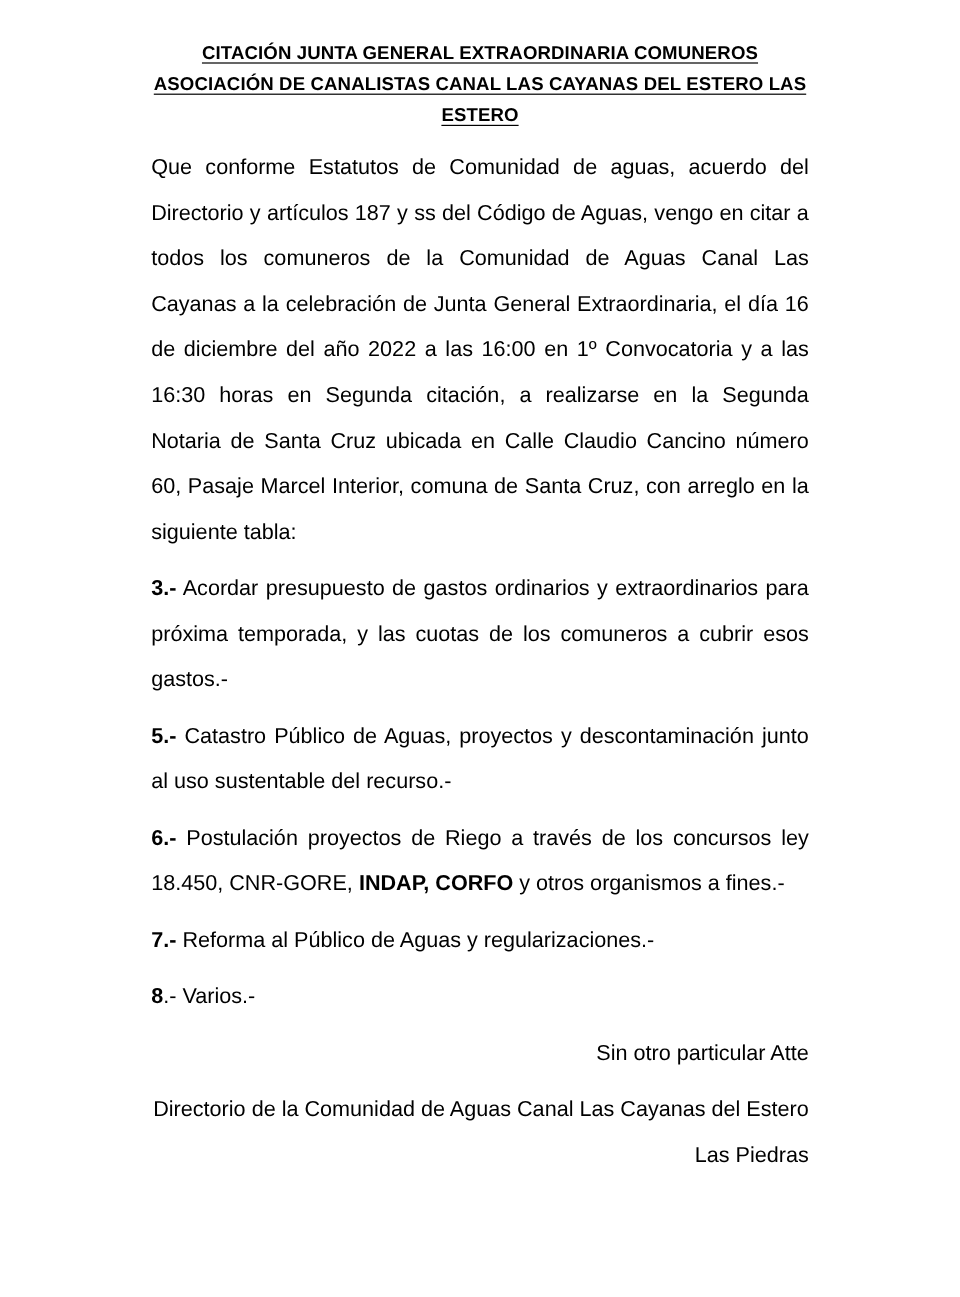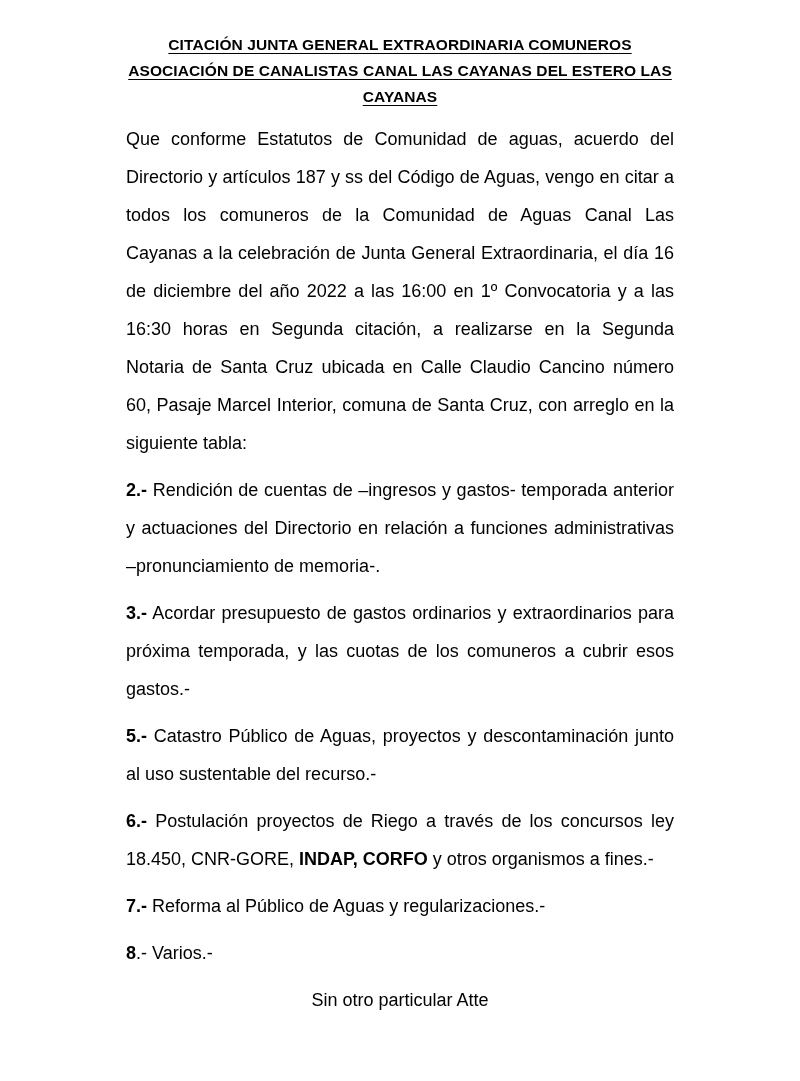--- a/index.html
+++ b/index.html
@@ -33,48 +33,48 @@
   }
   .body-text {
     font-size: 18px;
     line-height: 38px;
     text-align: justify;
   }
   p.block {
     margin: 0 0 9px 0;
   }
   p.block.no-justify {
-    text-align: center;
+    text-align: right;
   }
   .seg-bold {
     font-weight: bold;
   }
 </style>
 </head>
 <body>
 
 <div class="page">
 
   <h1 class="doc-title">
     <span class="title-line">CITACIÓN JUNTA GENERAL EXTRAORDINARIA COMUNEROS</span><br>
     <span class="title-line">ASOCIACIÓN DE CANALISTAS CANAL LAS CAYANAS DEL ESTERO LAS</span><br>
-    <span class="title-line">CAYANAS</span>
+    <span class="title-line">ESTERO</span>
   </h1>
 
   <div class="body-text">
 
     <p class="block">Que conforme Estatutos de Comunidad de aguas, acuerdo del Directorio y artículos 187 y ss del Código de Aguas, vengo en citar a todos los comuneros de la Comunidad de Aguas Canal Las Cayanas a la celebración de Junta General Extraordinaria, el día 16 de diciembre del año 2022 a las 16:00 en 1º Convocatoria y a las 16:30 horas en Segunda citación, a realizarse en la Segunda Notaria de Santa Cruz ubicada en Calle Claudio Cancino número 60, Pasaje Marcel Interior, comuna de Santa Cruz, con arreglo en la siguiente tabla:</p>
 
     <div id="agenda-list">
-        <p class="block"><span class="seg-bold">2.-</span><span> Rendición de cuentas de –ingresos y gastos- temporada anterior y actuaciones del Directorio en relación a funciones administrativas –pronunciamiento de memoria-.</span></p>
         <p class="block"><span class="seg-bold">3.-</span><span> Acordar presupuesto de gastos ordinarios y extraordinarios para próxima temporada, y las cuotas de los comuneros a cubrir esos gastos.-</span></p>
         <p class="block"><span class="seg-bold">5.-</span><span> Catastro Público de Aguas, proyectos y descontaminación junto al uso sustentable del recurso.-</span></p>
         <p class="block"><span class="seg-bold">6.-</span><span> Postulación proyectos de Riego a través de los concursos ley 18.450, CNR-GORE, </span><span class="seg-bold">INDAP, CORFO</span><span> y otros organismos a fines.-</span></p>
         <p class="block"><span class="seg-bold">7.-</span><span> Reforma al Público de Aguas y regularizaciones.-</span></p>
         <p class="block"><span class="seg-bold">8</span><span>.- Varios.-</span></p>
       </div>
 
     <p class="block no-justify">Sin otro particular Atte</p>
 
+    <p class="block no-justify">Directorio de la Comunidad de Aguas Canal Las Cayanas del Estero Las Piedras</p>
 
   </div>
 
 </div>
 
 </body></html>

